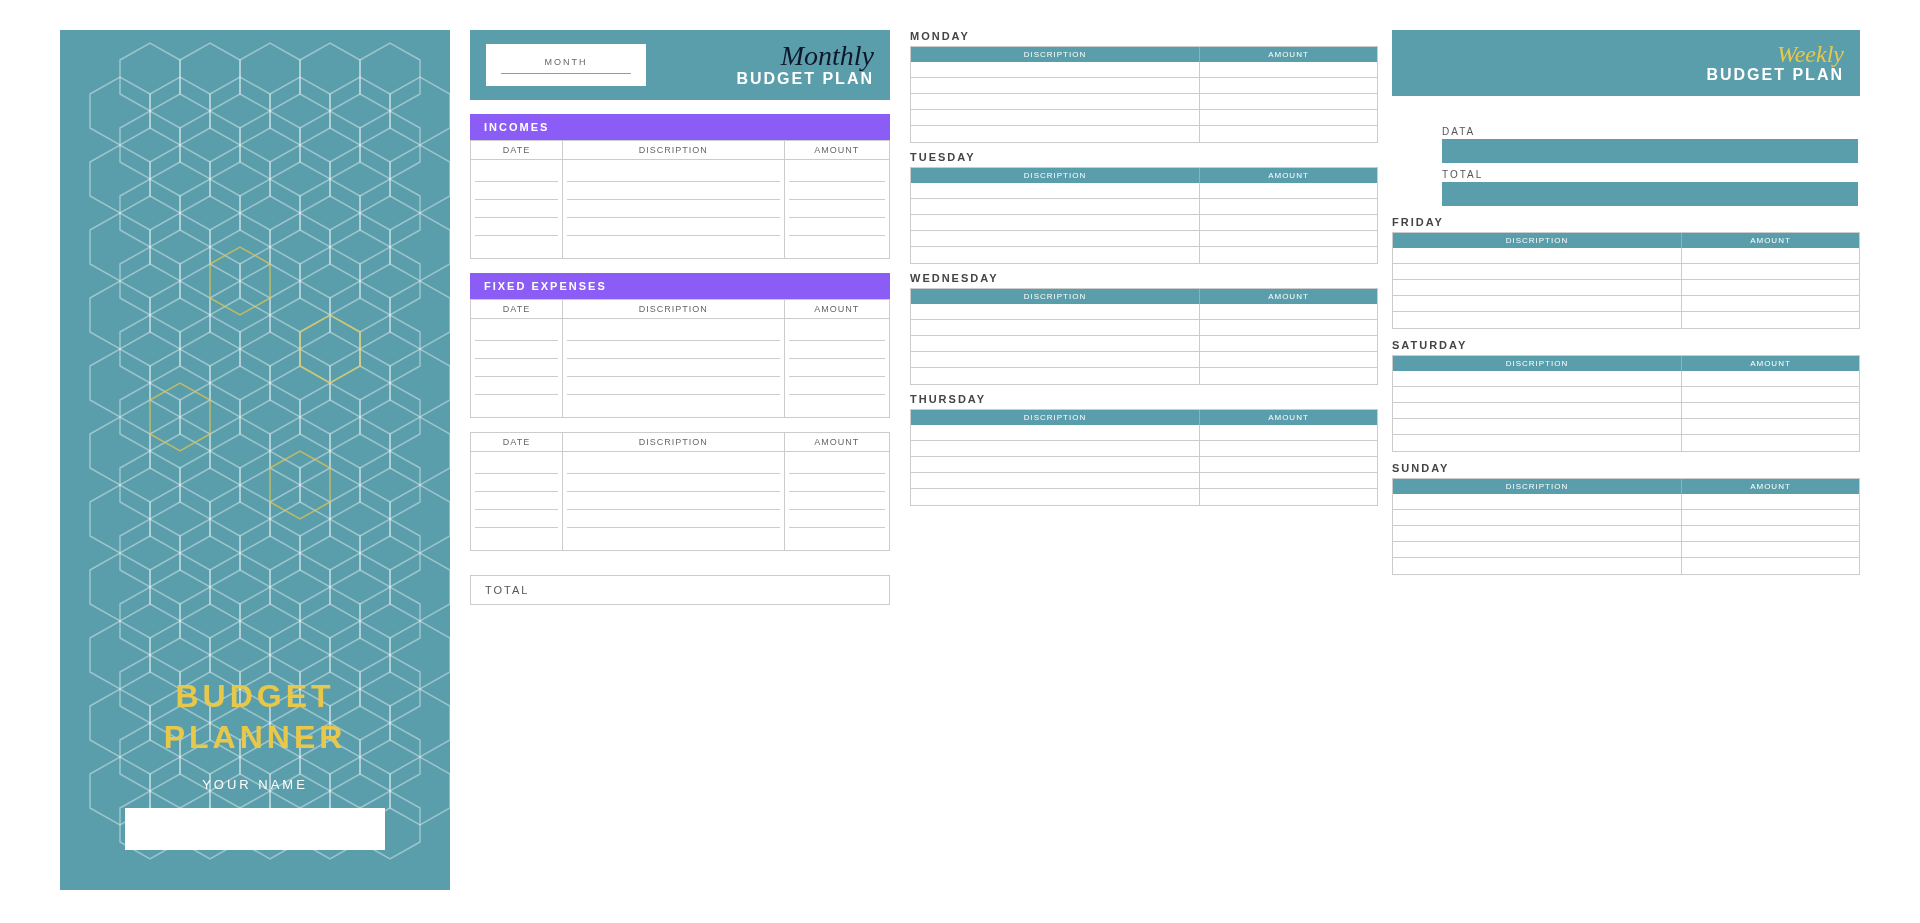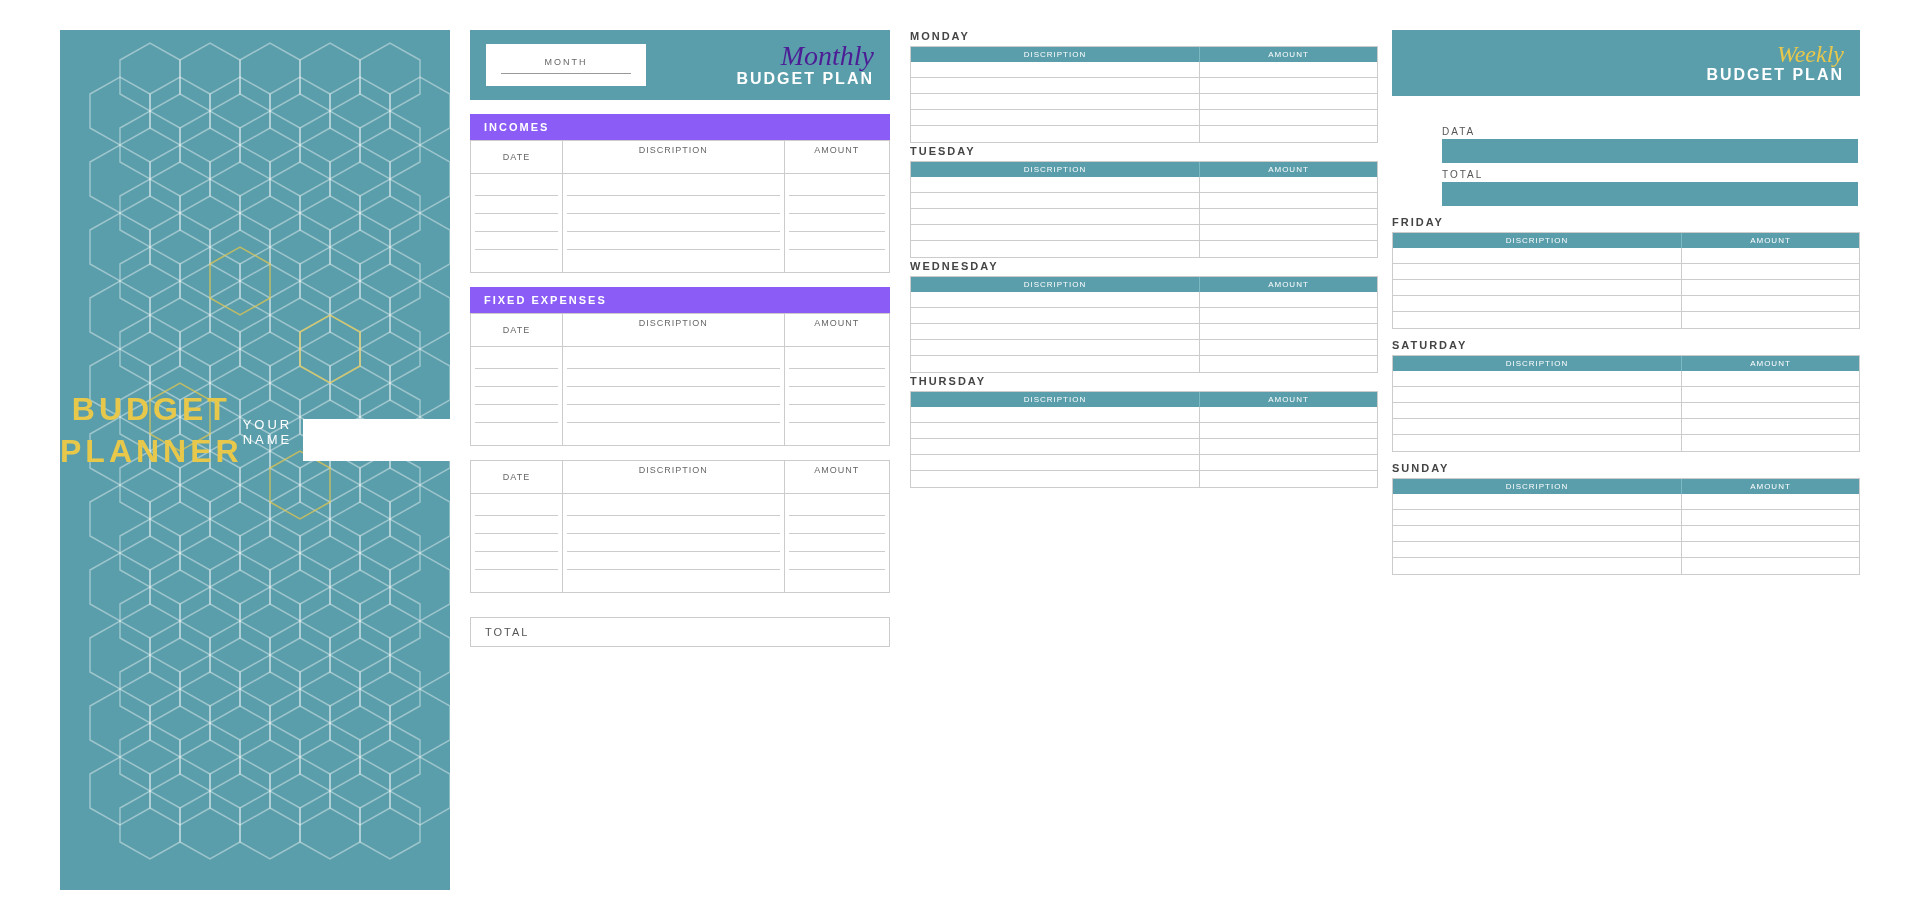--- a/index.html
+++ b/index.html
@@ -24,21 +24,21 @@
       gap: 20px;
     }
 
     
     .cover-page {
       width: 390px;
       min-height: 860px;
       background: #5b9eab;
       position: relative;
       display: flex;
-      flex-direction: row;
+      flex-direction: column;
       align-items: center;
       justify-content: flex-end;
       padding-bottom: 40px;
       overflow: hidden;
       flex-shrink: 0;
     }
     .hex-bg {
       position: absolute;
       top: 0; left: 0; right: 0; bottom: 0;
       pointer-events: none;
@@ -109,21 +109,21 @@
       width: 130px;
       height: 1px;
       background: #999;
       margin-top: 6px;
     }
     .monthly-title-group {
       text-align: right;
     }
     .monthly-script {
       font-size: 28px;
-      color: #4c1d95;
+      color: #0f172a;
       font-style: italic;
       font-family: Georgia, serif;
       line-height: 1;
     }
     .monthly-bold {
       font-size: 16px;
       font-weight: bold;
       letter-spacing: 2px;
       color: white;
       text-transform: uppercase;
@@ -149,21 +149,21 @@
       display: flex;
       border-bottom: 1px solid #ccc;
     }
     .col-date {
       width: 22%;
       font-size: 9px;
       letter-spacing: 1px;
       text-transform: uppercase;
       color: #666;
       text-align: center;
-      padding: 11px 2px;
+      padding: 4px 2px;
       border-right: 1px solid #ccc;
     }
     .col-desc {
       flex: 1;
       font-size: 9px;
       letter-spacing: 1px;
       text-transform: uppercase;
       color: #666;
       text-align: center;
       padding: 4px 2px;
@@ -590,21 +590,21 @@
       </div>
     </div>
 
     <div class="total-bar">
       <span>TOTAL</span>
     </div>
   </div>
 
   <div style="display:flex; gap:14px; flex:1; position:relative;">
 
-    <div style="display:flex; flex-direction:column; gap:2px; flex:1;">
+    <div style="display:flex; flex-direction:column; gap:8px; flex:1;">
 
       <div class="day-block">
         <div class="day-label">MONDAY</div>
         <div class="day-table">
           <div class="day-col-headers">
             <div class="day-col-desc">DISCRIPTION</div>
             <div class="day-col-amount">AMOUNT</div>
           </div>
           <div class="day-rows">
             <div class="day-rows-desc">

